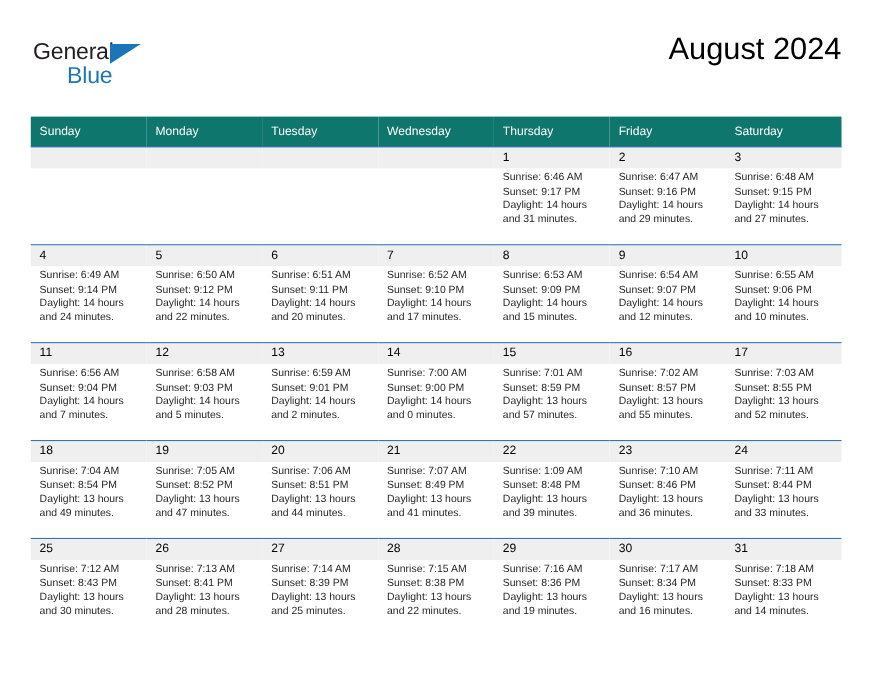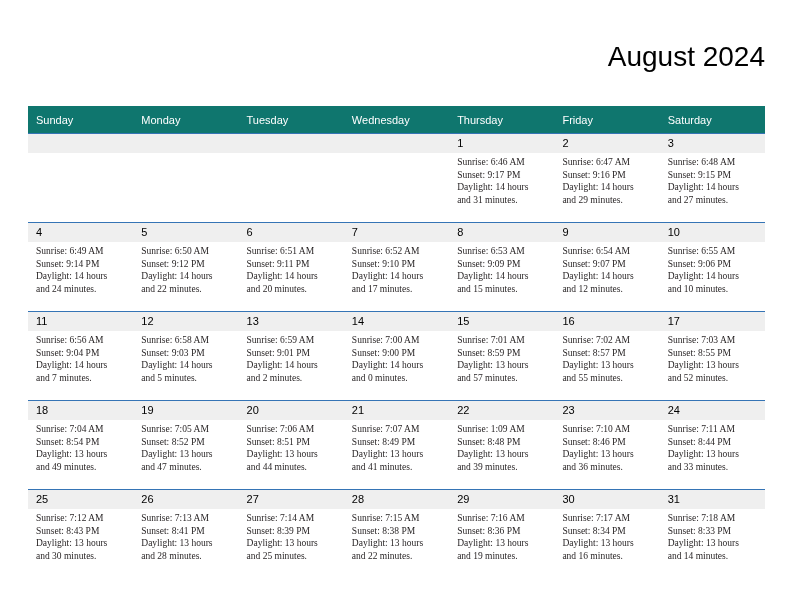--- a/index.html
+++ b/index.html
@@ -62,21 +62,21 @@
     top: 21px;
     font-size: 21px;
     letter-spacing: -0.2px;
     color: #1b75bb;
     font-family: "Liberation Sans", sans-serif;
   }
 
   .title-block {
     position: absolute;
     right: 0;
-    top: 12px;
+    top: 0;
     text-align: right;
   }
   .month-title {
     font-size: 28px;
     font-weight: normal;
     color: #000000;
     line-height: 34px;
     white-space: nowrap;
   }
   .location {
@@ -137,33 +137,37 @@
   }
   .daynum.empty {
     color: transparent;
   }
 
   .details {
     padding: 3px 6px 0 8px;
     font-size: 9.5px;
     line-height: 12.6px;
     color: #231f20;
-    font-family: Liberation Serif, serif;
   }
   .details .line {
     white-space: nowrap;
   }
 </style>
 </head>
 <body>
 
 <div class="page">
 
   <div class="header">
 
+    <div class="logo">
+      <span class="logo-general">General</span>
+      <span class="logo-tri"></span>
+      <span class="logo-blue">Blue</span>
+    </div>
 
     <div class="title-block">
       <div class="month-title">August 2024</div>
     </div>
 
   </div>
 
   <table class="calendar">
     <thead>
       <tr>

